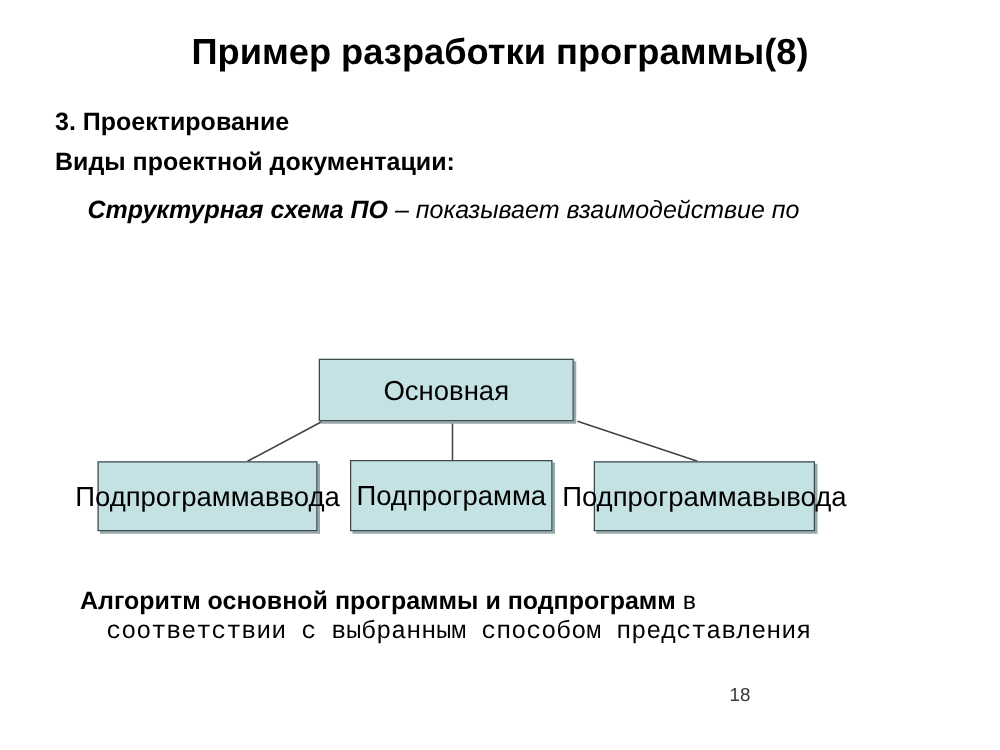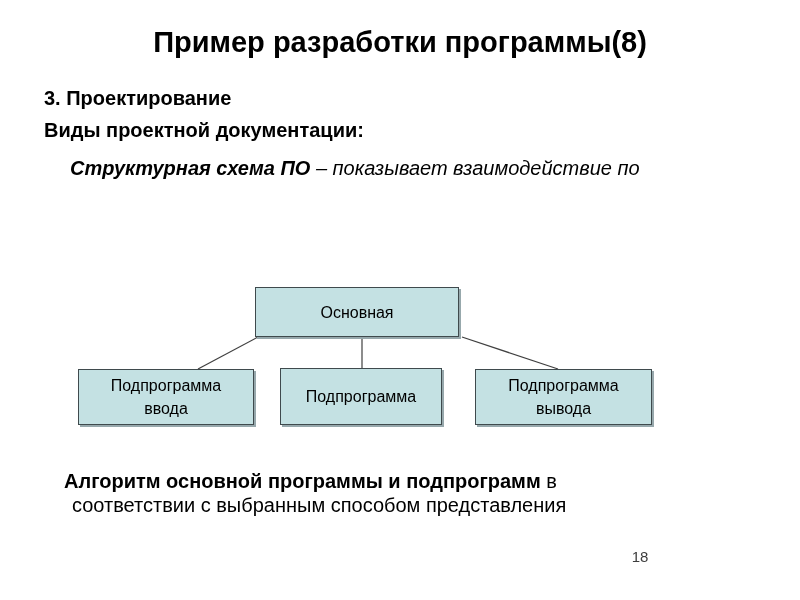--- a/index.html
+++ b/index.html
@@ -11,37 +11,37 @@
     position:absolute;top:26px;left:0;right:0;margin:0;
     text-align:center;font-size:29px;font-weight:bold;color:#000;
   }
   .textline{position:absolute;font-size:20px;white-space:nowrap;}
   .b{font-weight:bold;}
   .heading1{left:44px;top:87px;font-weight:bold;}
   .heading2{left:44px;top:119px;font-weight:bold;}
   .para-l1{left:70px;top:157px;font-style:italic;}
   .para-l2{left:62px;top:191px;}
   .footer-l1{left:64px;top:470px;text-align:center;}
-  .footer-l2{left:72px;top:494px;}
+  .footer-l2{left:85px;top:494px;font-family:Liberation Mono, monospace;}
   .connectors{position:absolute;left:0;top:0;pointer-events:none;}
   .connectors line{stroke:var(--connector,#404040);stroke-width:1.2;}
   .node{
-    position:absolute;display:flex;flex-direction:column;justify-content:center;align-items:center;
+    position:absolute;display:flex;flex-direction:row;justify-content:center;align-items:center;
     background:var(--node-fill,#c4e1e3);
     border:1px solid var(--node-border,#3f4a4d);
     box-shadow:2px 2px 0 var(--node-shadow,#97a8ac);
-    font-size:16px;line-height:23px;text-align:left;box-sizing:border-box;
+    font-size:22px;line-height:23px;text-align:left;box-sizing:border-box;
   }
   .node-main{left:255px;top:287px;width:204px;height:50px;}
   .node-input{left:78px;top:369px;width:176px;height:56px;}
   .node-process{left:280px;top:368px;width:162px;height:57px;}
   .node-output{left:475px;top:369px;width:177px;height:56px;}
   .pageno{
     position:absolute;left:576px;top:548px;width:32px;text-align:center;
-    font-size:15px;color:#3d3d3d;margin-left:48px;
+    font-size:15px;color:#3d3d3d;
   }
 </style>
 </head>
 <body>
 
 <div class="slide">
 
   <h1 class="title">Пример разработки программы(8)</h1>
 
   <div class="textline heading1">3. Проектирование</div>

